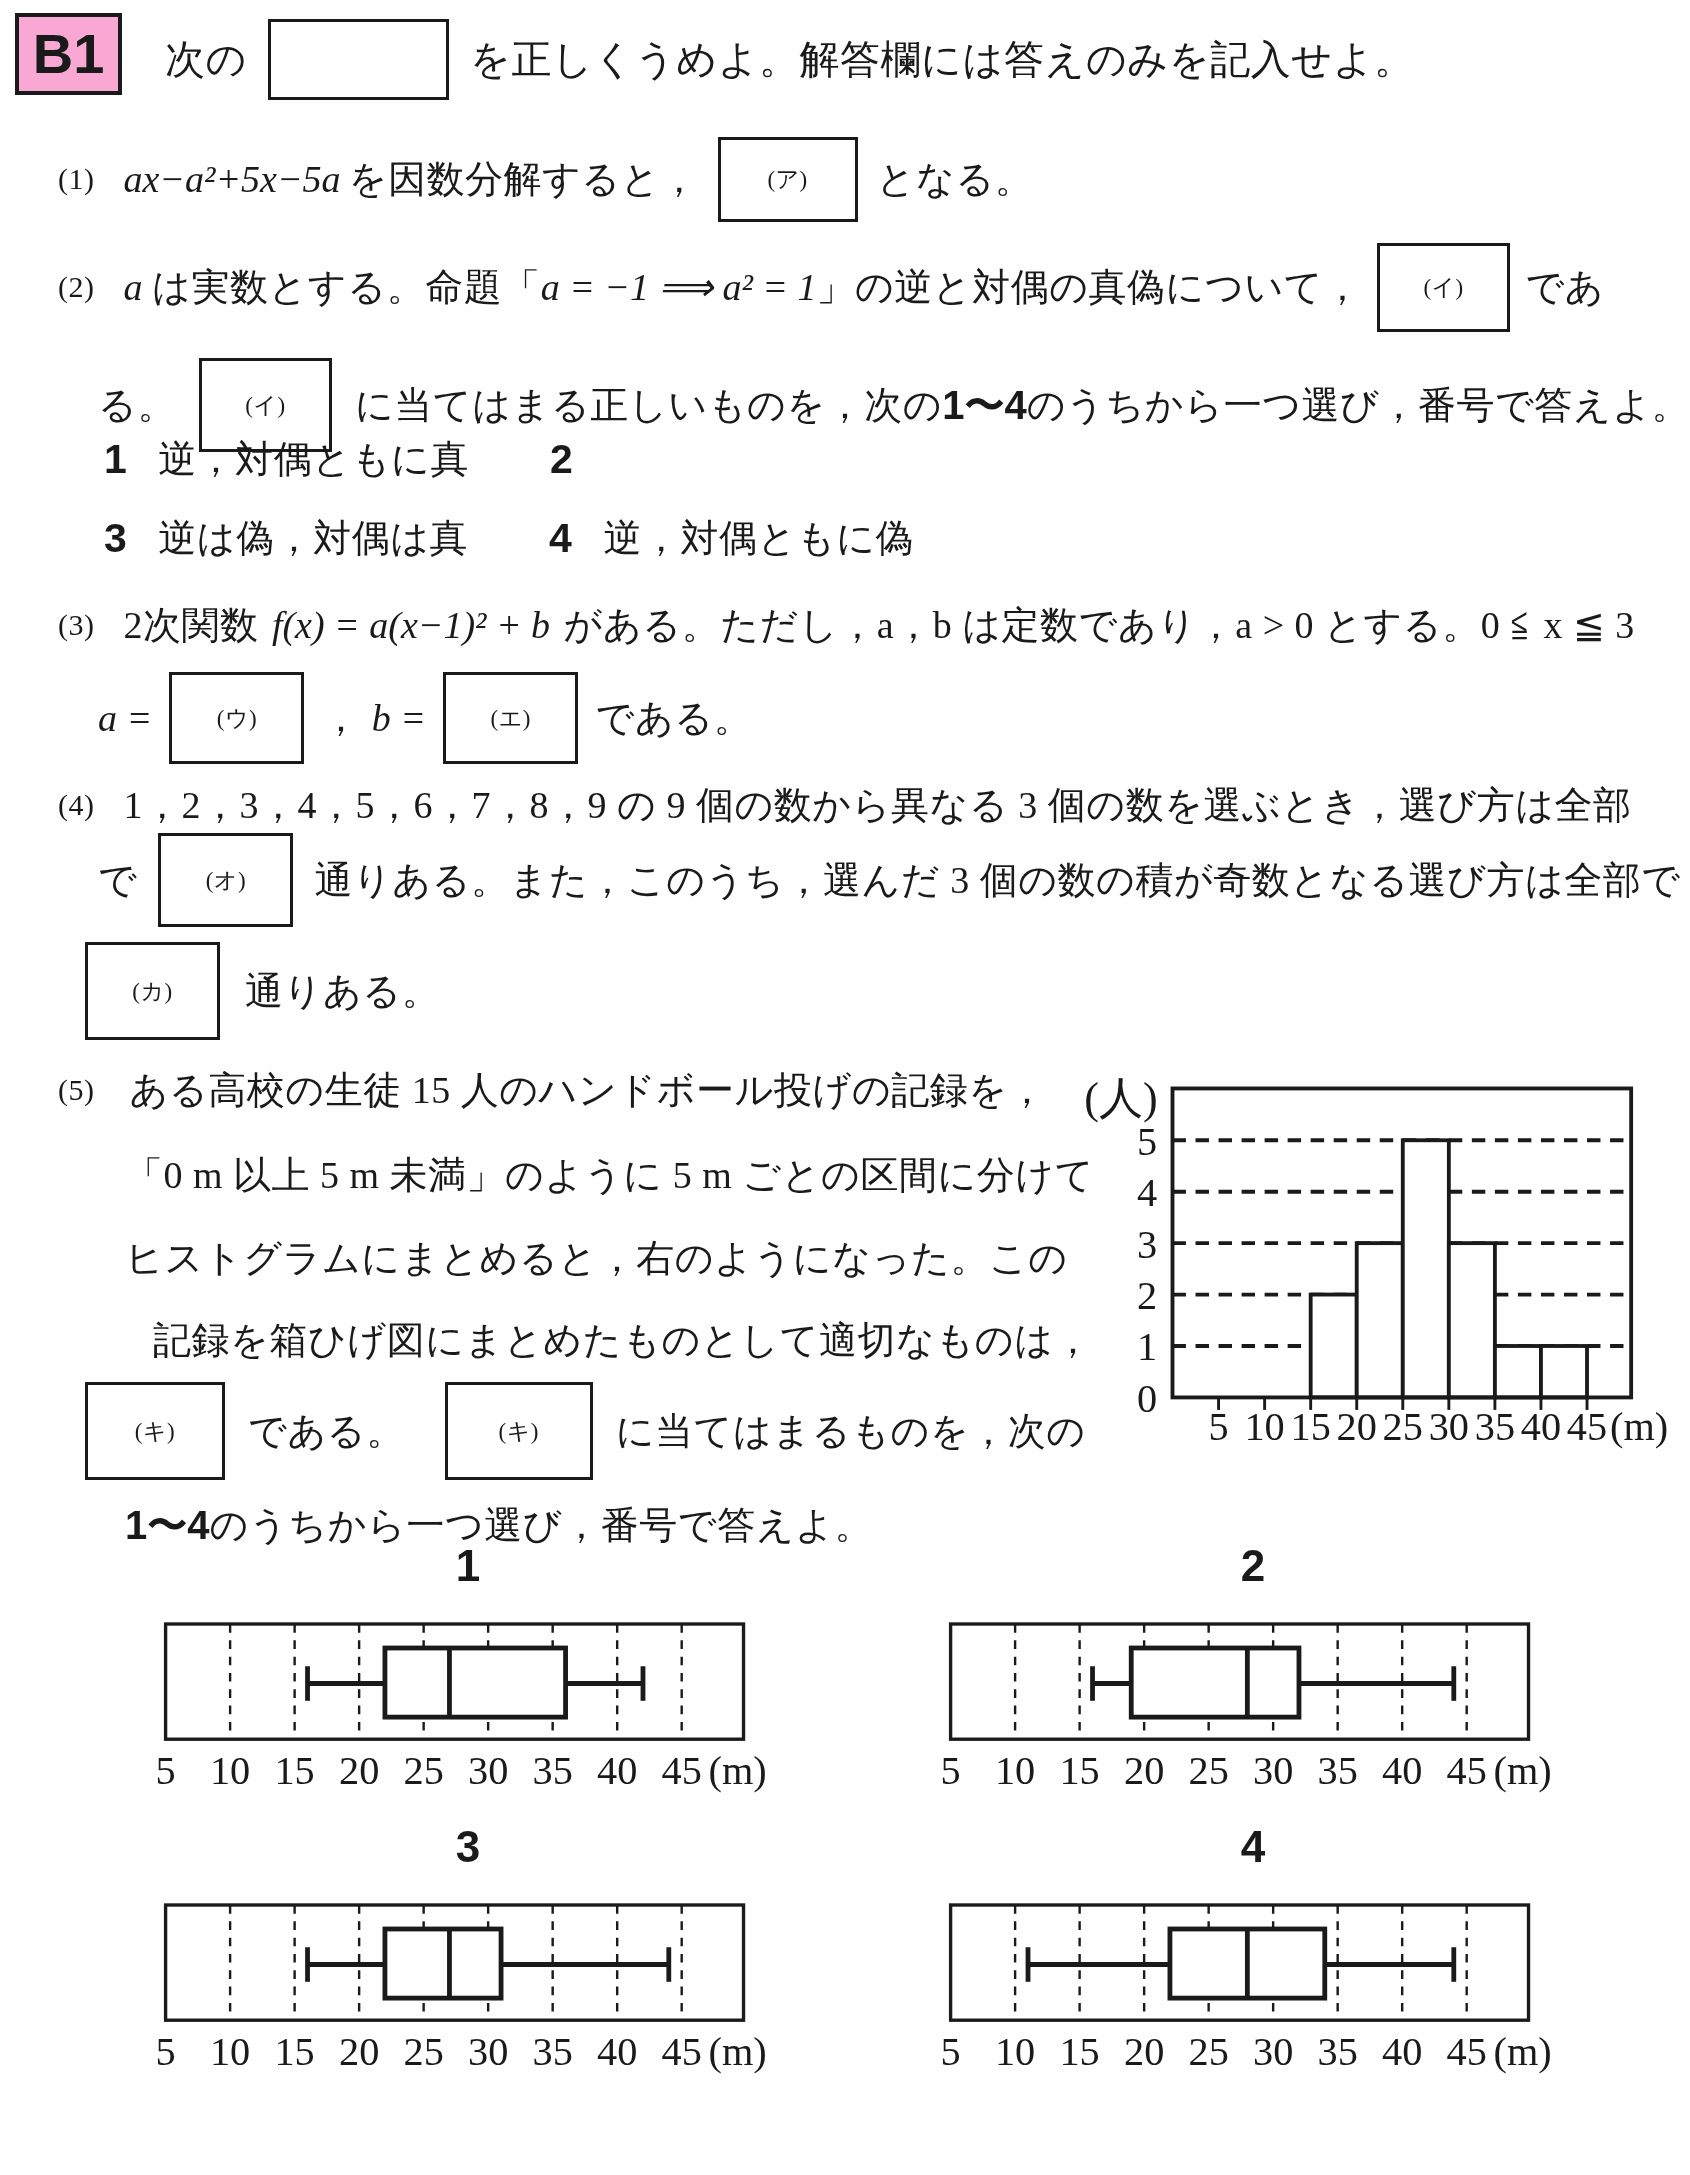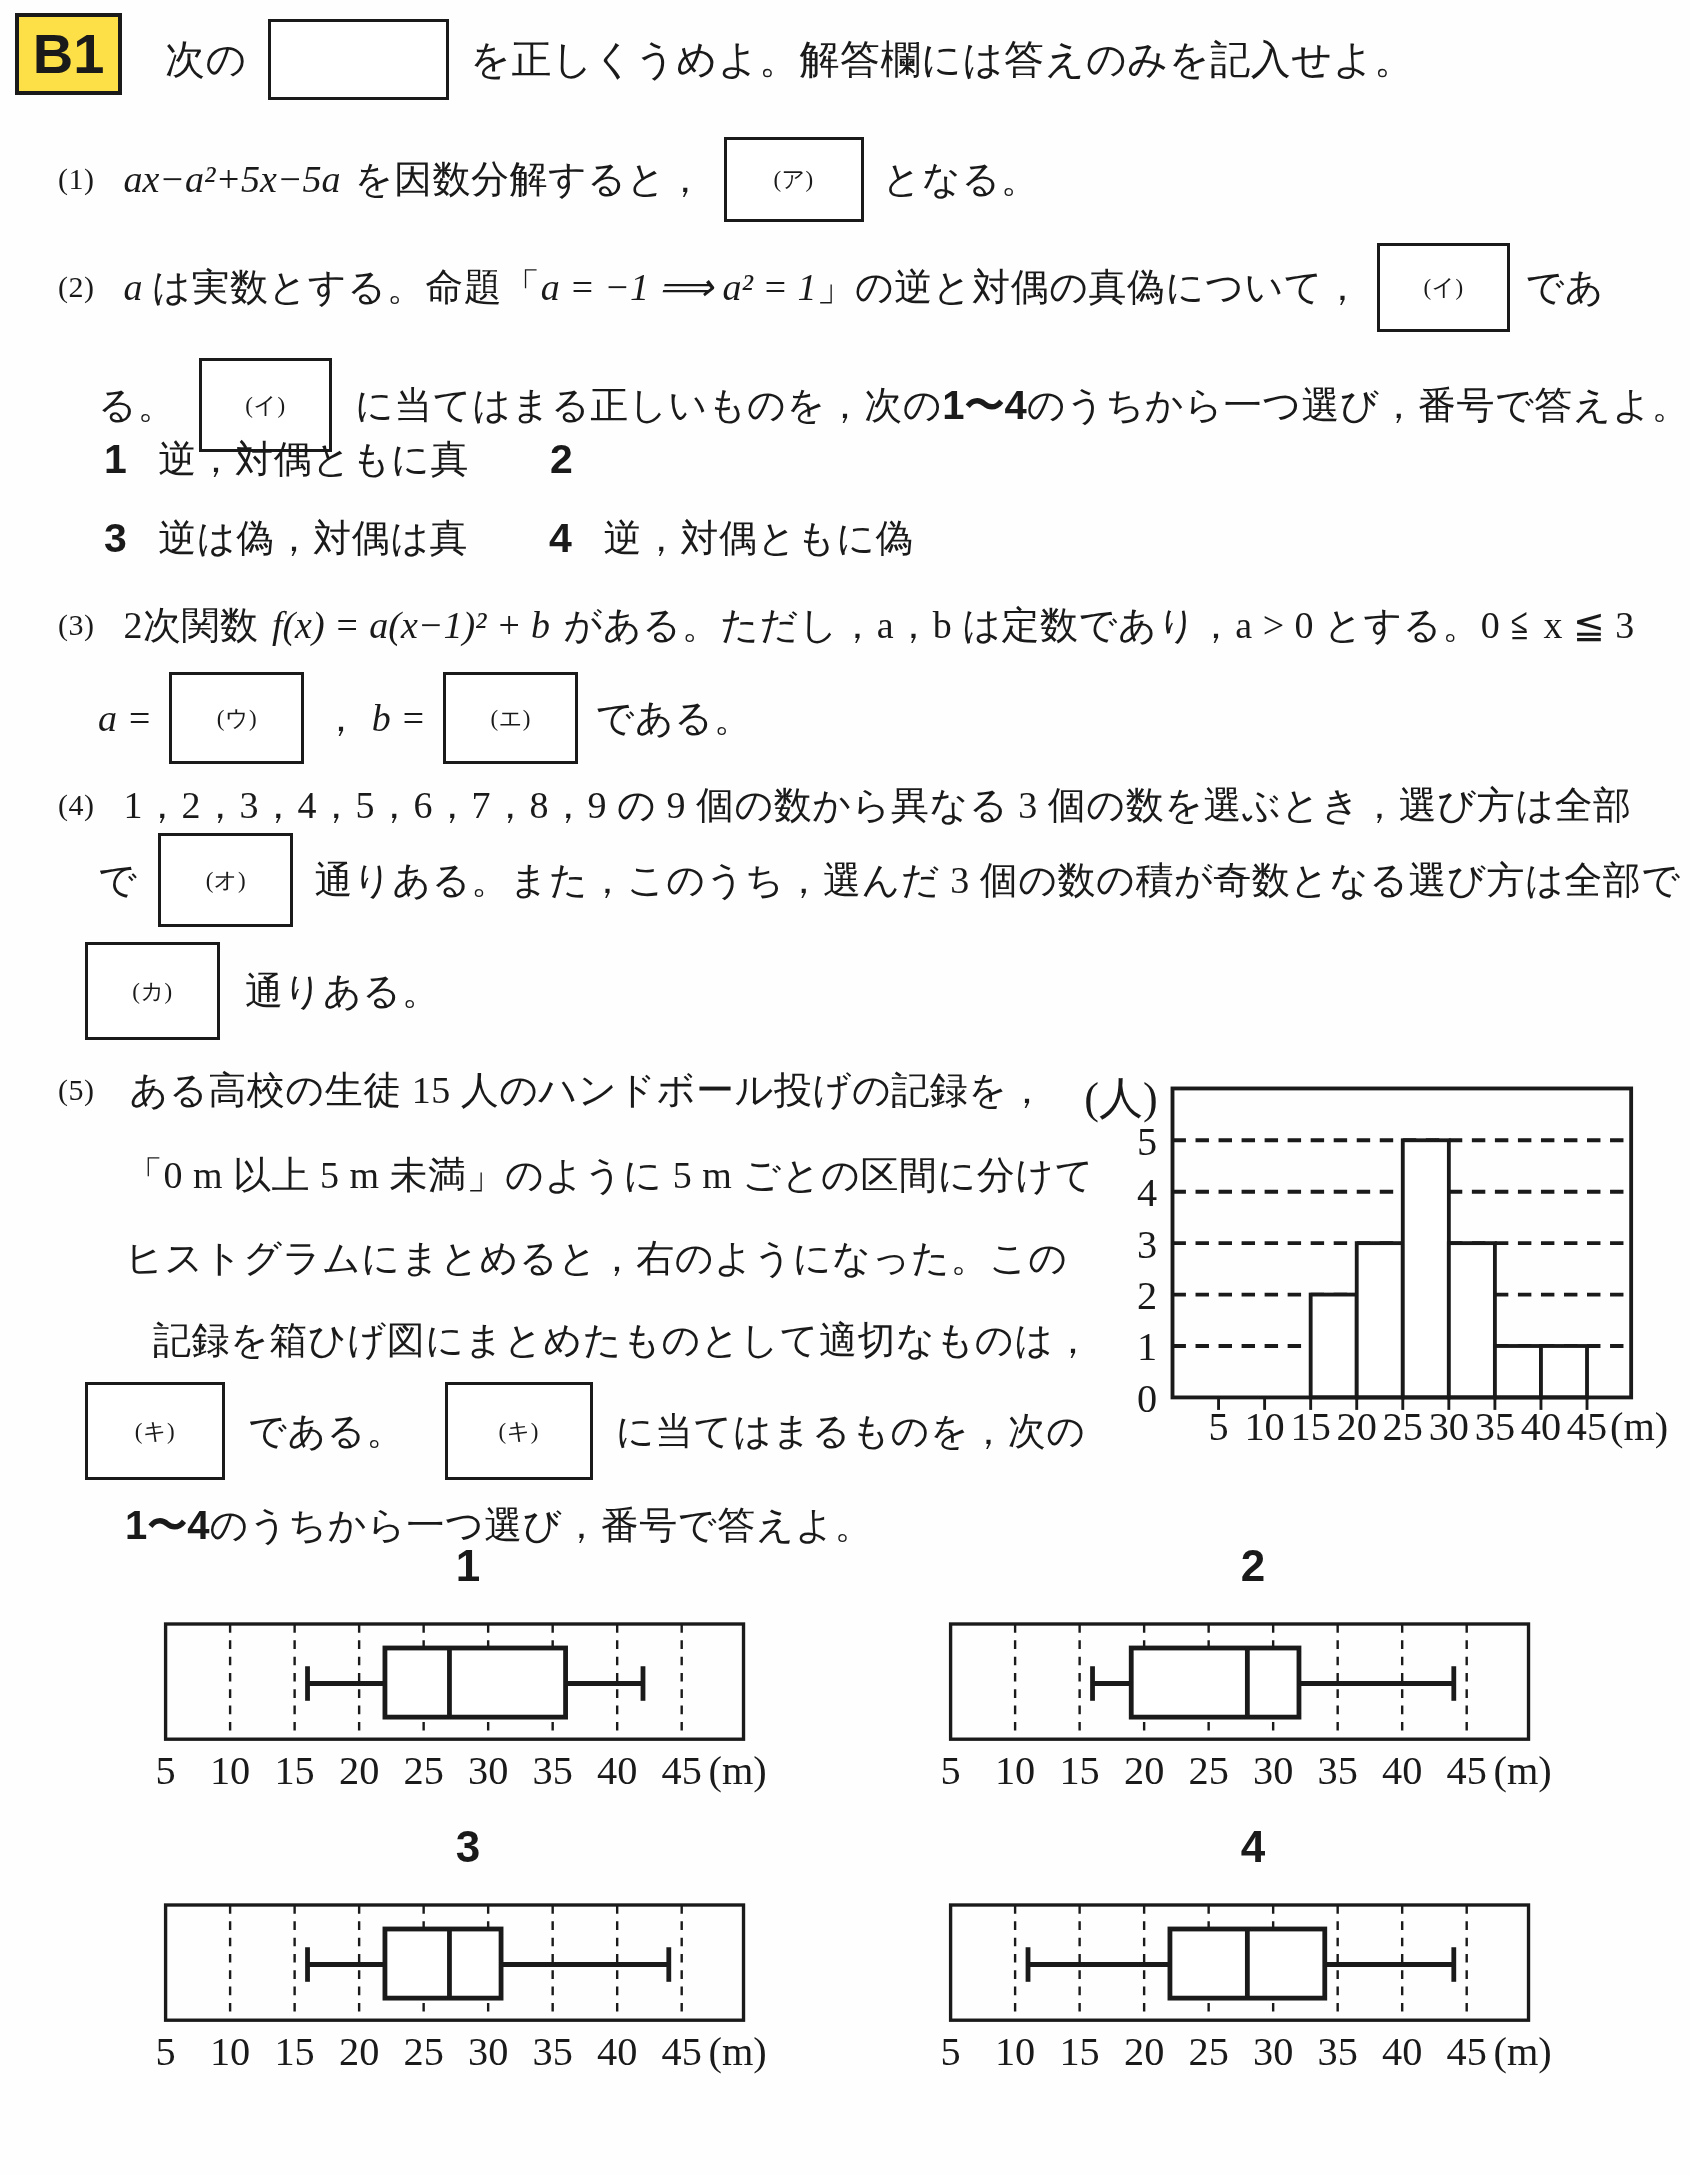--- a/index.html
+++ b/index.html
@@ -9,21 +9,21 @@
        font-size:38px;letter-spacing:0.5px;justify-content:space-between;}
   .qnum{font-size:30px;margin-right:29px;flex:none;}
   .m{font-style:italic;font-family:"Liberation Serif",serif;letter-spacing:0;}
   .jp{letter-spacing:0.5px;}
   .boldnum{font-family:Liberation Sans, sans-serif;font-weight:bold;
            font-size:40px;letter-spacing:0;}
   .abox{border:3.8px solid #1a1a1a;display:flex;align-items:center;justify-content:center;
         font-size:23px;flex:none;background:#fff;}
   .tag{position:absolute;left:15.4px;top:13.4px;border:4.8px solid #1a1a1a;padding:1.9px 13.4px;
        font-family:"Liberation Sans","DejaVu Sans",sans-serif;font-weight:bold;
-       font-size:56px;line-height:1.25;background:#fde047;}
+       font-size:56px;line-height:1.25;background:#f9a8d4;}
   .blank{width:175px;height:75px;margin:0 21px;}
   .optnum{font-family:"Liberation Sans","DejaVu Sans",sans-serif;font-weight:bold;
           font-size:41px;margin-right:31px;}
   .optnum.second{margin-left:81px;}
   .plotlabel{position:absolute;width:624px;text-align:center;
              font-family:"Liberation Sans","DejaVu Sans",sans-serif;
              font-weight:bold;font-size:44px;}
   svg{position:absolute;overflow:visible;}
   svg text{font-family:"Liberation Serif","DejaVu Serif",serif;fill:#1a1a1a;}
 </style>
@@ -36,21 +36,21 @@
 
   <div class="row" style="left:165px;top:19px;height:81px;font-size:40px;">
     <span class="jp">次の</span>
     <span class="abox blank"></span>
     <span class="jp">を正しくうめよ。解答欄には答えのみを記入せよ。</span>
   </div>
 
   <div class="row" style="left:58px;top:136px;height:86px;">
     <span class="qnum">(1)</span>
     <span class="m">ax−a²+5x−5a</span>
-    <span class="jp" style="margin-left:14px;">を因数分解すると，</span>
+    <span class="jp" style="margin-left:8px;">を因数分解すると，</span>
     <span class="abox" style="width:134px;height:79px;margin:0 19px;">(ア)</span>
     <span class="jp">となる。</span>
   </div>
 
   <div class="row" style="left:58px;top:242px;height:90px;">
     <span class="qnum">(2)</span>
     <span class="m">a</span>
     <span class="jp" style="margin-left:9.6px;">は実数とする。命題「</span>
     <span class="m">a = −1 ⟹ a² = 1</span>
     <span class="jp">」の逆と対偶の真偽について，</span>

